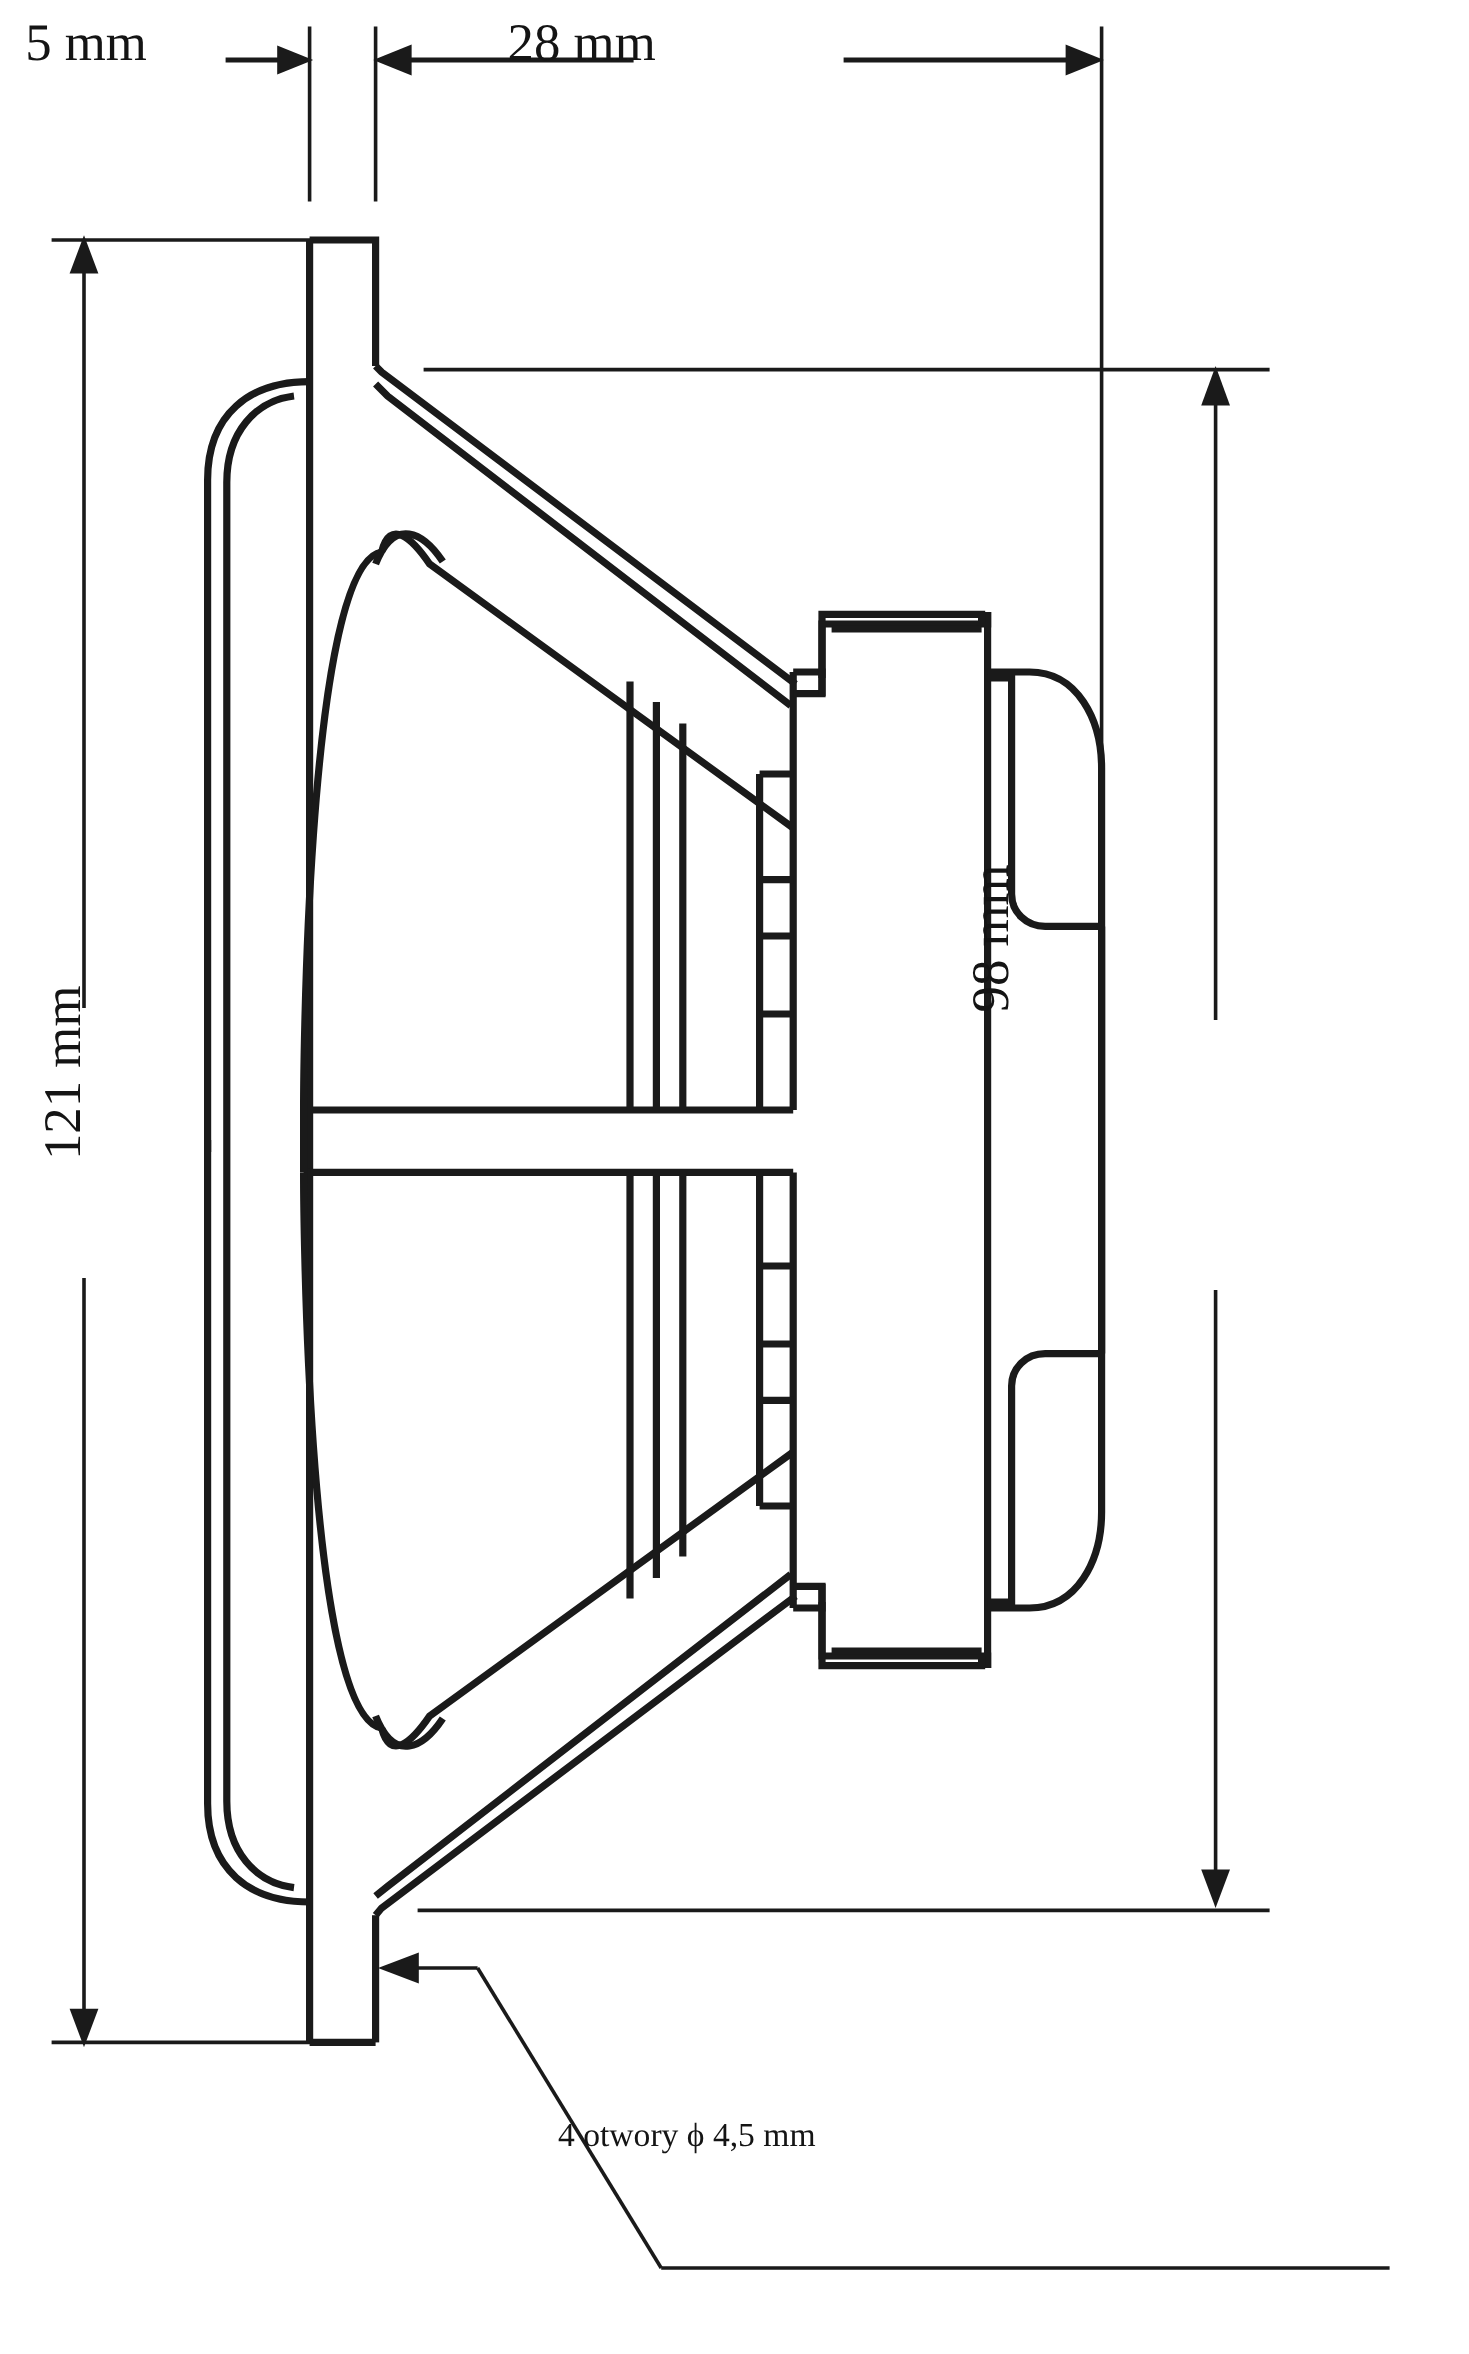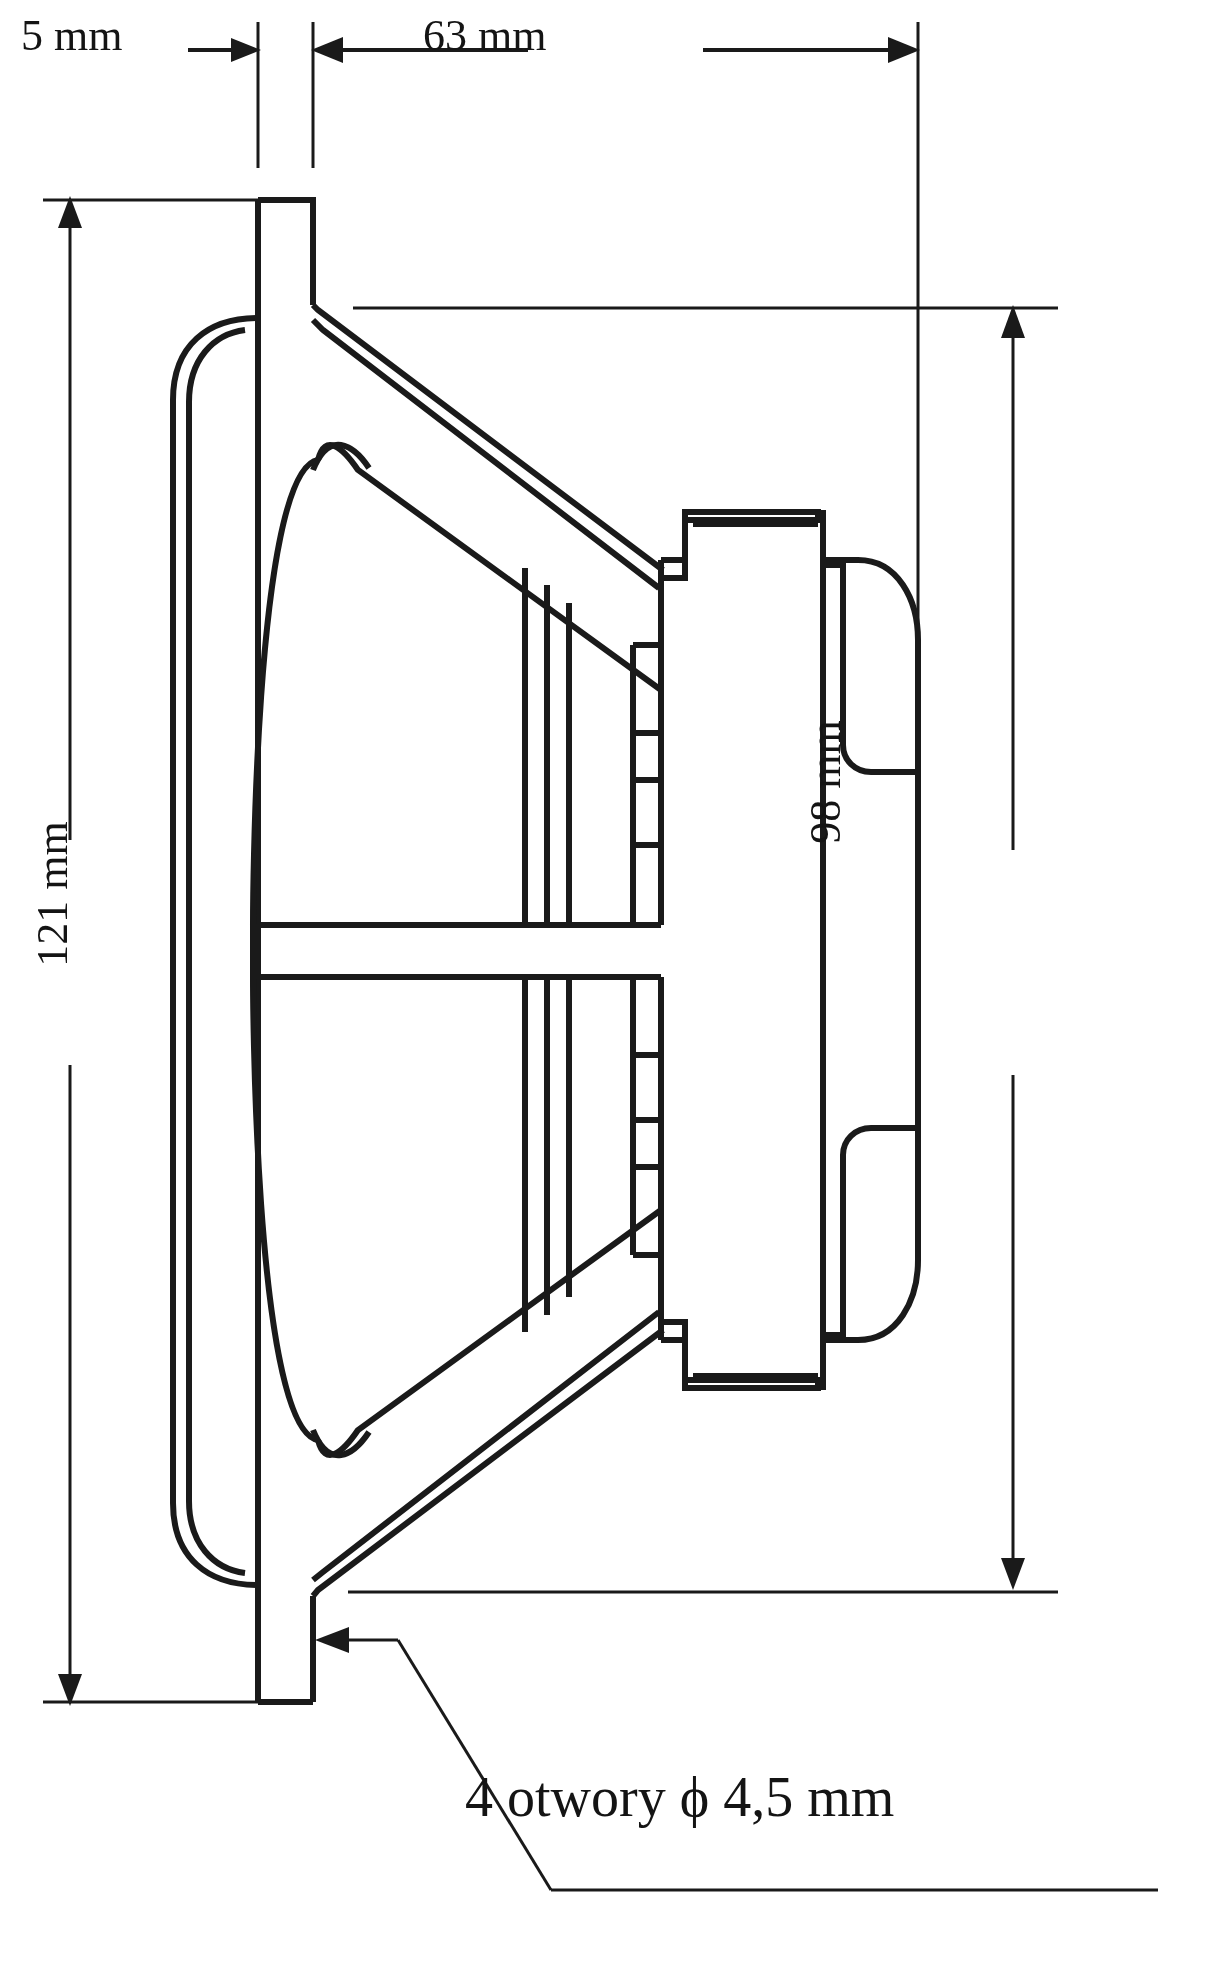--- a/index.html
+++ b/index.html
@@ -50,21 +50,21 @@
     font-size: 44px;
     transform: rotate(-90deg);
     transform-origin: center center;
     width: 180px;
     text-align: center;
   }
   .note {
     position: absolute;
     left: 452px;
     top: 1762px;
-    font-size: 56px;
+    font-size: 28px;
     color: #141414;
     line-height: 1.28;
     white-space: nowrap;
   }
   .note div { white-space: nowrap; }
 </style>
 </head>
 <body>
 
 <div id="stage">
@@ -240,21 +240,21 @@
         <line x1="538" y1="1890" x2="1145" y2="1890"></line>
         <line x1="320" y1="1640" x2="385" y2="1640"></line>
       </g>
       <polygon points="302,1640 336,1627 336,1653" fill="#1a1a1a" stroke="none"></polygon>
 
     </g>
   </svg>
 
   <div class="dim-label lbl-5mm">5 mm</div>
 
-  <div class="dim-label lbl-63mm">63 mm</div>
+  <div class="dim-label lbl-63mm">28 mm</div>
 
   <div class="dim-label lbl-121mm">121 mm</div>
 
   <div class="dim-label lbl-98mm">98 mm</div>
 
   <div class="note">
     <div>4 otwory ϕ 4,5 mm</div>
   </div>
 
 </div>

